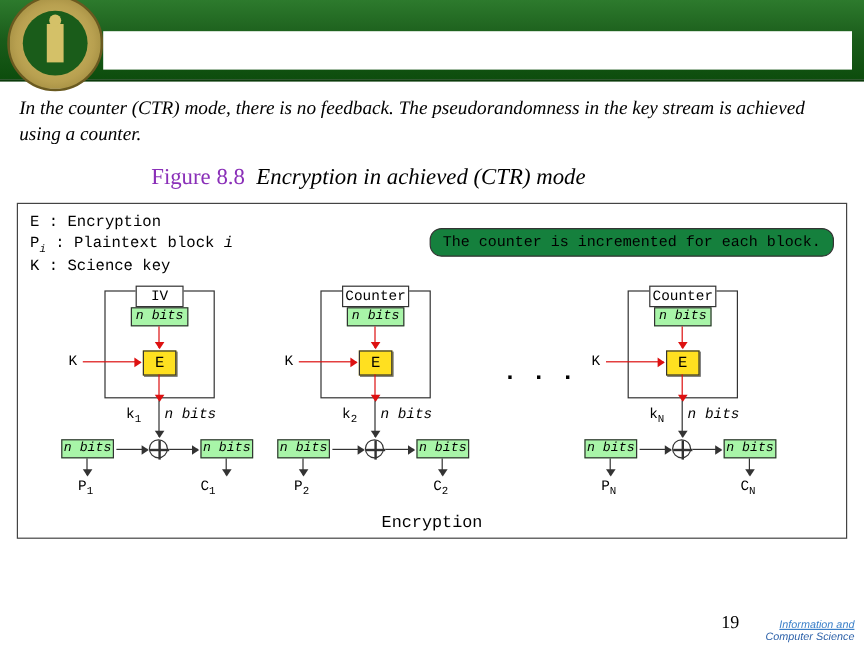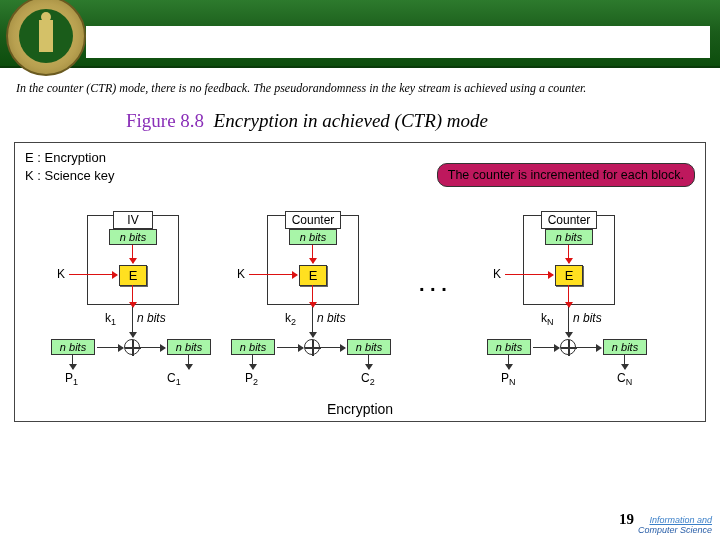--- a/index.html
+++ b/index.html
@@ -75,54 +75,54 @@
     left: 86px;
     right: 10px;
     height: 32px;
     background: #fff;
   }
   .content {
     padding: 12px 16px 0 16px;
   }
   .intro {
     font-style: italic;
-    font-size: 12px;
+    font-size: 16px;
     line-height: 1.35;
     color: #000;
   }
   .fig-title {
     margin-top: 14px;
     margin-left: 110px;
     font-size: 19px;
   }
   .fig-num { color: #8a2fb8; }
   .fig-caption { font-style: italic; color: #000; }
   .diagram {
     margin: 10px 14px 0 14px;
     border: 1px solid #444;
     height: 280px;
     position: relative;
-    font-family: Liberation Sans, sans-serif;
+    font-family: Liberation Mono, monospace;
   }
   .legend {
     position: absolute;
     top: 6px; left: 10px;
     font-size: 13px;
     line-height: 1.35;
   }
   .legend2 {
     position: absolute;
     top: 6px; left: 230px;
     font-size: 13px;
     line-height: 1.35;
   }
   .note-box {
     position: absolute;
     top: 20px; right: 10px;
-    background: #be185d;
+    background: #15803d;
     border: 1px solid #333;
     border-radius: 10px;
     padding: 4px 10px;
     font-size: 12.5px;
   }
   .block {
     position: absolute;
     border: 1px solid #333;
     background: #fff;
   }
@@ -229,23 +229,22 @@
   .enc-label {
     position: absolute;
     bottom: 4px;
     left: 50%;
     transform: translateX(-50%);
     font-size: 14px;
   }
   .page-num {
     position: absolute;
     bottom: 12px;
-    right: 86px;
+    right: 104px;
     font-size: 15px;
-    font-weight: bold;
   }
   .footer-logo {
     position: absolute;
     bottom: 4px;
     right: 8px;
     font-size: 9px;
     color: #2a5fa8;
     font-family: Arial, sans-serif;
     text-align: right;
     line-height: 1.1;
@@ -271,20 +270,21 @@
   <p class="intro">In the counter (CTR) mode, there is no feedback. The pseudorandomness in the key stream is achieved using a counter.</p>
   <p class="fig-title">
     <span class="fig-num">Figure 8.8</span>
     &nbsp;<span class="fig-caption">Encryption in achieved (CTR) mode</span>
   </p>
 </div>
 
 <div class="diagram">
   <div class="legend">
     <div>E : Encryption</div>
+    <div><span>P</span><span class="sub" style="font-style:italic">i</span><span> : Plaintext block </span><span style="font-style:italic">i</span></div>
     <div>K : Science key</div>
   </div>
   <div class="note-box">The counter is incremented for each block.</div>
 
   <div class="block" style="top:72px;left:72px;width:92px;height:90px"></div>
   <div class="iv-label" style="top:68px;left:98px;width:40px">IV</div>
   <div class="nbits" style="top:86px;left:94px;width:48px">n bits</div>
   <div class="arrow-v" style="top:102px;left:117px;height:18px"></div>
   <div class="ebox" style="top:122px;left:104px;width:28px">E</div>
   <div class="lbl" style="top:124px;left:42px">K</div>

